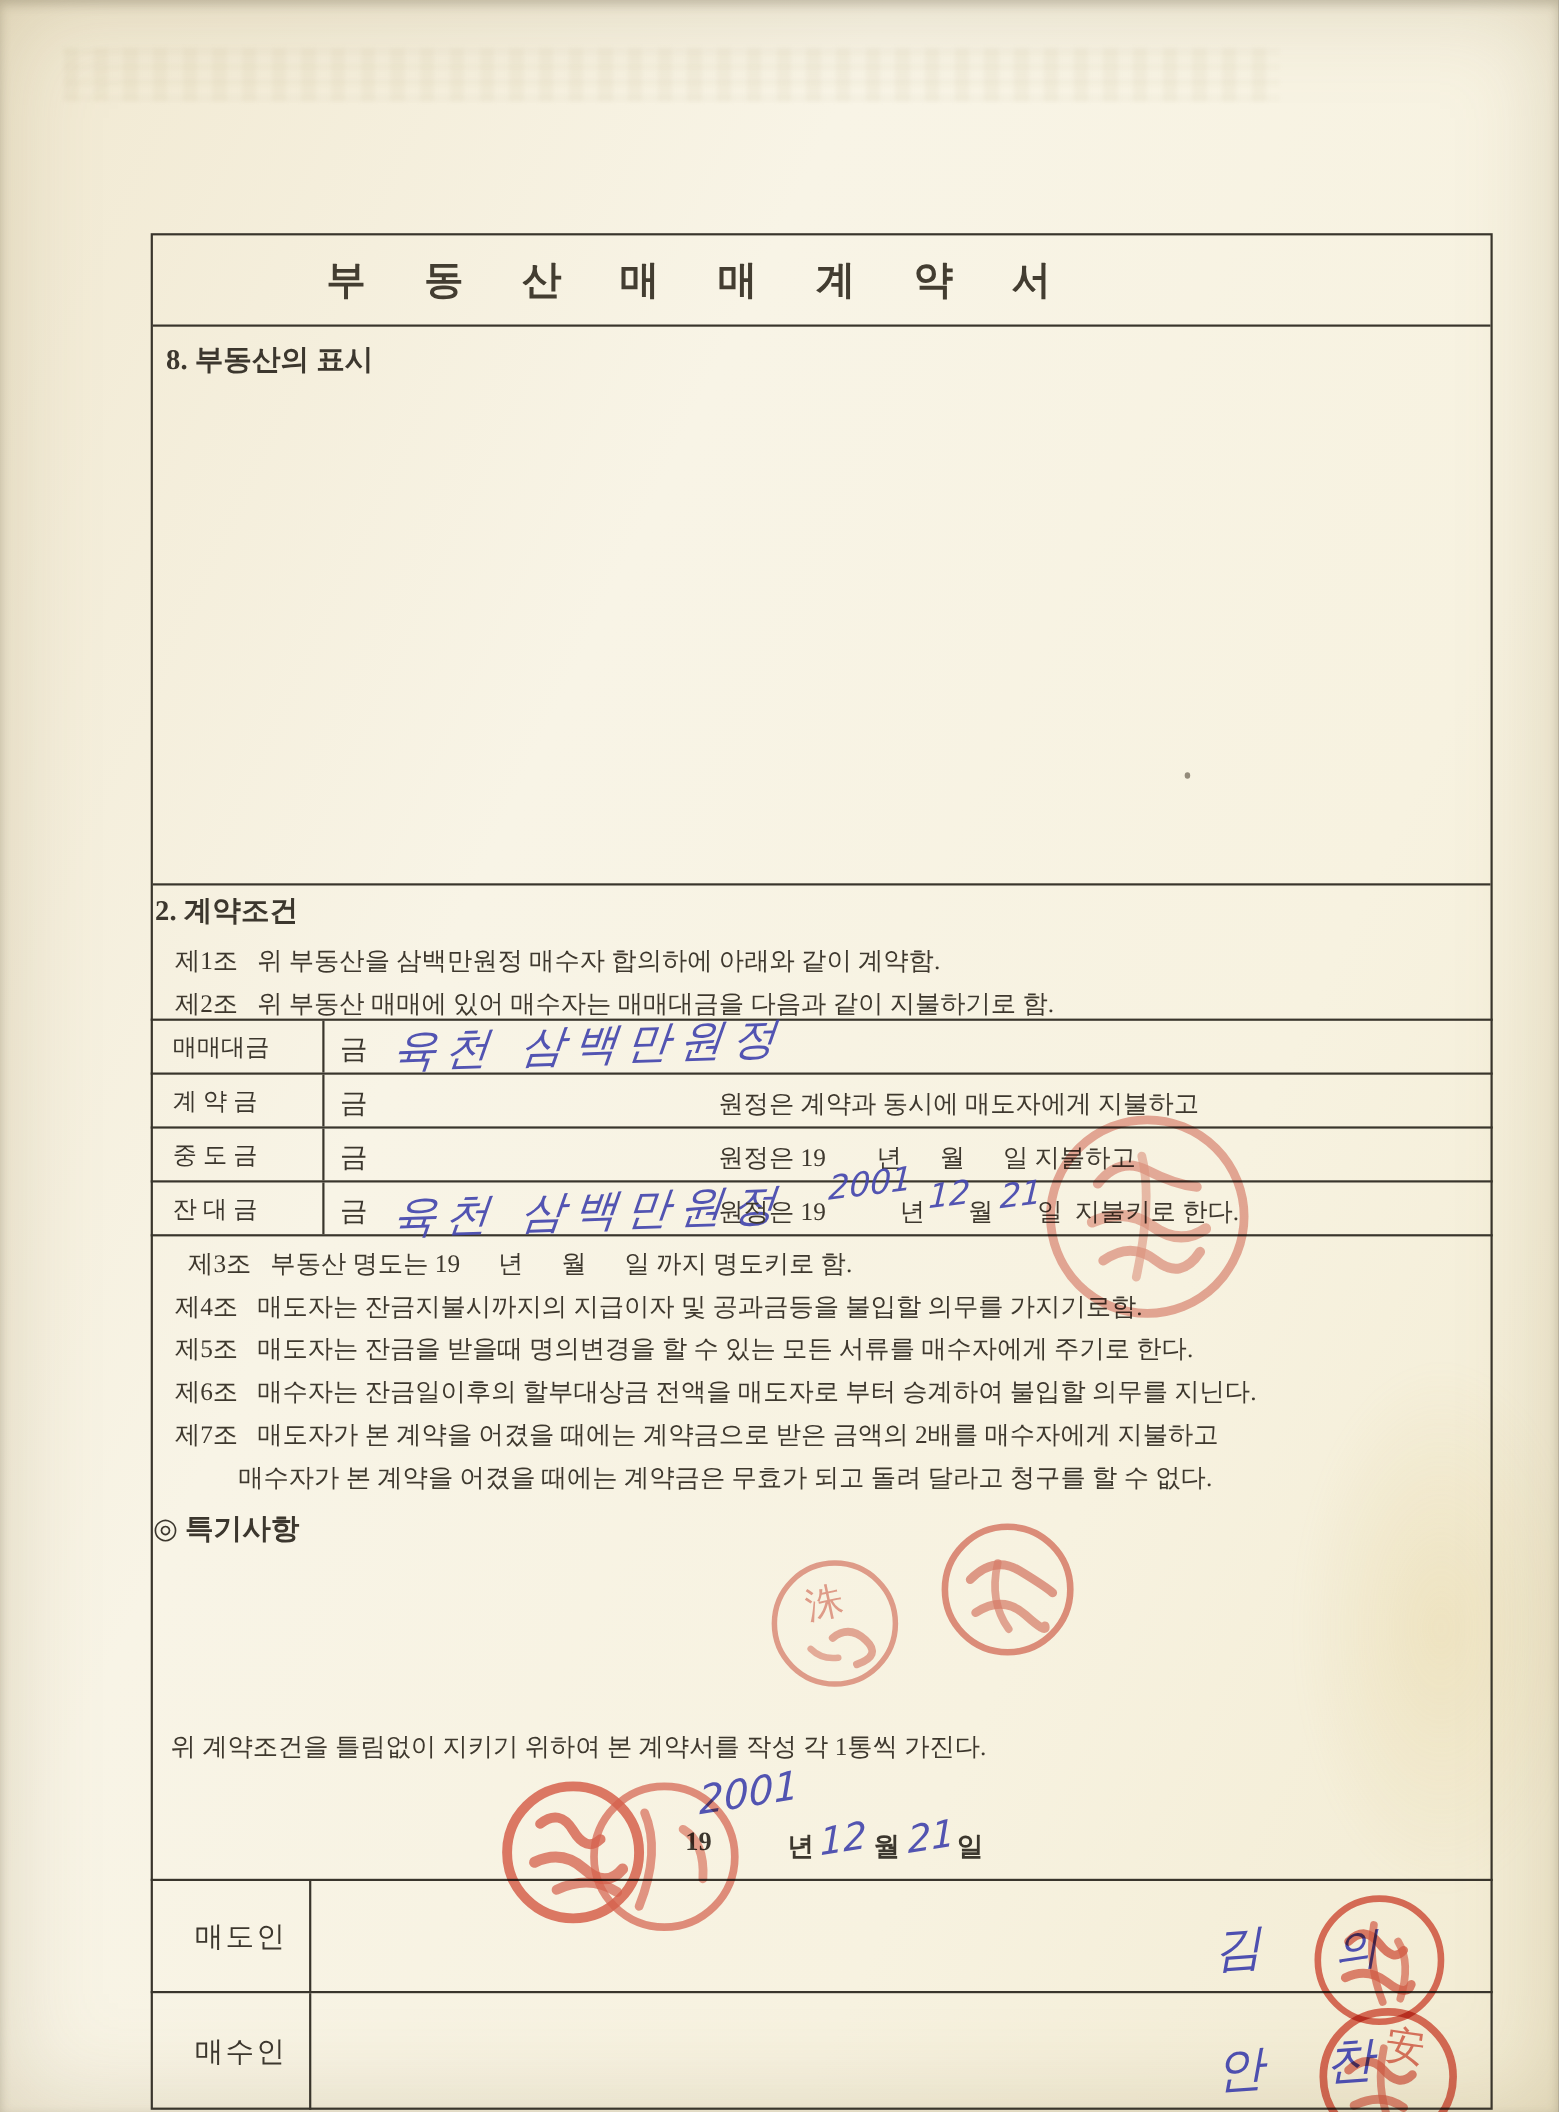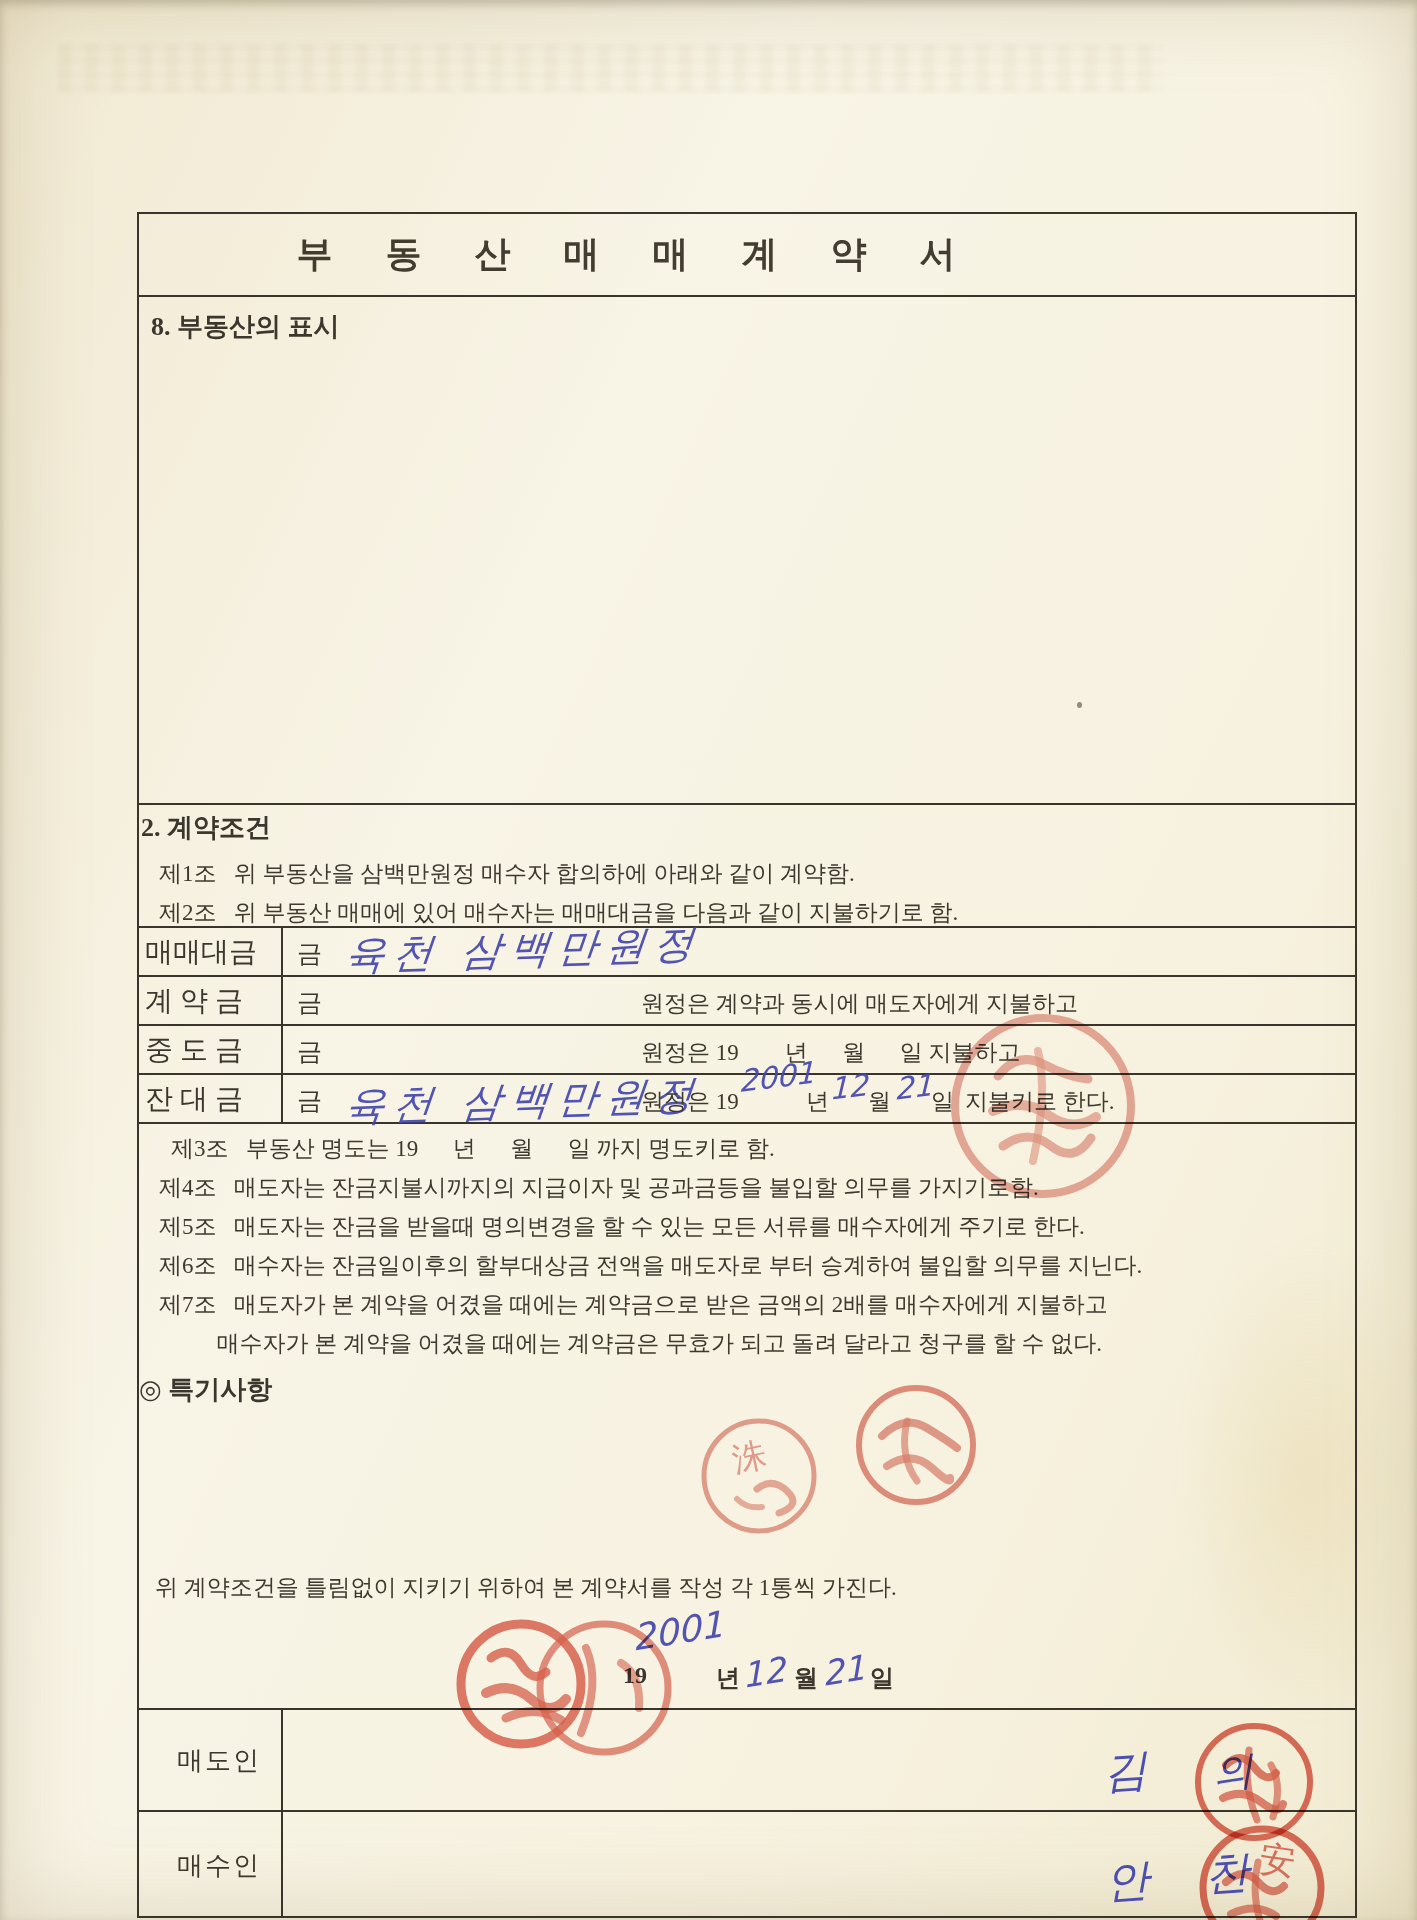--- a/index.html
+++ b/index.html
@@ -25,21 +25,21 @@
   #main-box{left:97px;top:212px;width:1220px;height:1706px;border:2px solid #39352c;box-sizing:border-box;margin-left:40px;}
   #title-row{left:0;top:0;width:100%;height:83px;border-bottom:2px solid #39352c;
     display:flex;align-items:center;justify-content:center;box-sizing:border-box;}
   #title-row .t{font-size:36px;font-weight:bold;letter-spacing:22px;transform:translateX(-110px);color:#433d31;}
   #sec1-area{left:0;top:85px;width:100%;height:506px;border-bottom:2px solid #39352c;box-sizing:border-box;}
   .h1{font-size:26px;font-weight:bold;color:#3c372e;}
   .clause{font-size:23px;color:#3e382e;white-space:pre;}
   #pay-table{left:-2px;top:712px;width:1220px;border-top:2px solid #39352c;box-sizing:border-box;}
   .pay-row{display:flex;height:47px;border-bottom:2px solid #39352c;}
   .pay-label{width:136px;border-right:2px solid #39352c;display:flex;align-items:center;
-    padding-left:8px;font-size:28px;color:#3c372e;white-space:pre;box-sizing:content-box;}
+    padding-left:20px;font-size:22px;color:#3c372e;white-space:pre;box-sizing:content-box;}
   .pay-content{flex:1;position:relative;}
   .cur{position:absolute;left:14px;top:9px;font-size:25px;color:#3c372e;}
   .terms{position:absolute;left:358px;top:11px;font-size:23px;color:#3e382e;white-space:pre;}
   .amt{position:absolute;left:62px;top:-6px;font-size:40px;letter-spacing:8px;
     transform:rotate(-2deg) skewX(-8deg);opacity:.92;white-space:pre;}
   .hwsmall{font-size:30px;transform:rotate(-7deg) skewX(-10deg);opacity:.92;}
   #sig-table{left:-2px;right:-2px;top:1494px;bottom:-2px;border-top:2px solid #39352c;
     display:flex;flex-direction:column;box-sizing:border-box;}
   .sig-row{display:flex;border-bottom:2px solid #39352c;height:100px;}
   .sig-row:last-child{border-bottom:none;flex:1;}

